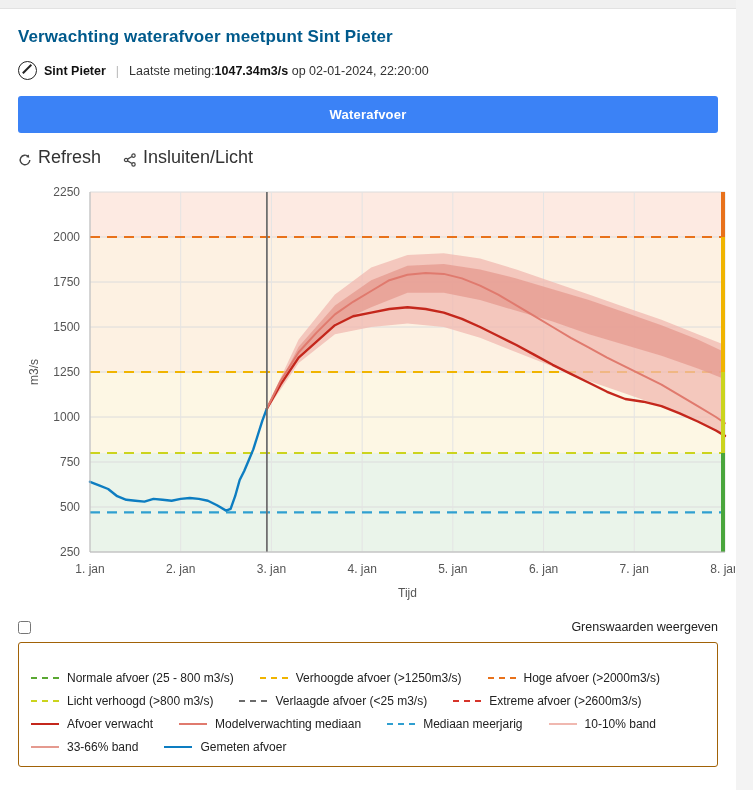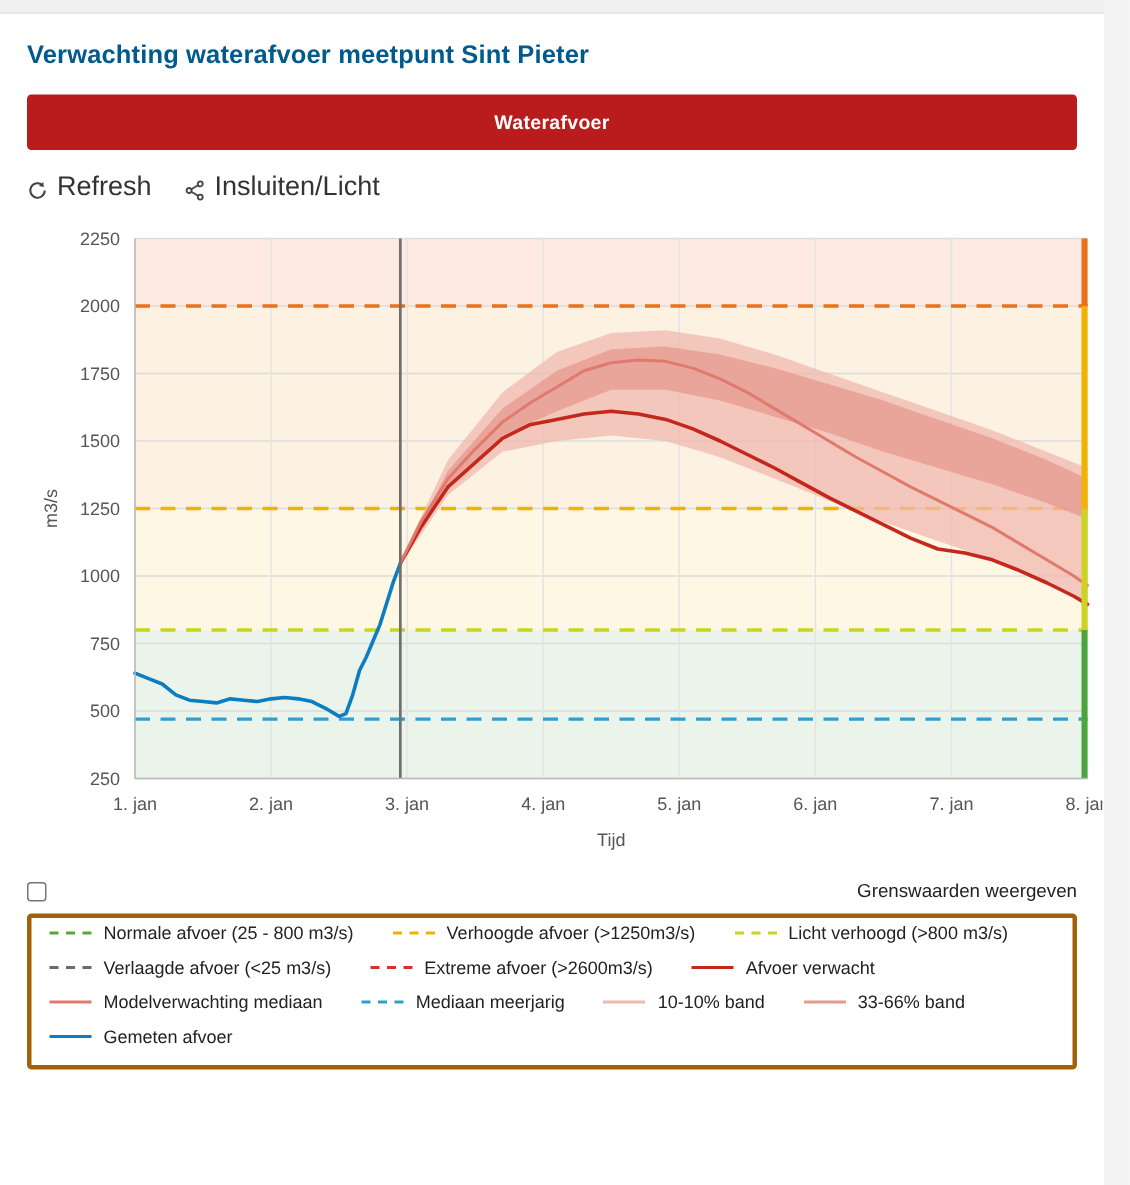--- a/index.html
+++ b/index.html
@@ -67,21 +67,21 @@
     margin-right: 10px;
   }
   .meta-sep {
     color: #bbb;
     margin-right: 10px;
   }
   .meta-text strong { color: #111; }
 
   .tab-bar {
     margin-top: 16px;
-    background: #b91c1c;
+    background: #3b82f6;
     color: #fff;
     text-align: center;
     font-size: 13px;
     font-weight: bold;
     padding: 11px 0;
     border-radius: 3px;
     letter-spacing: 0.2px;
   }
   .actions {
     display: flex;
@@ -127,23 +127,23 @@
     color: #222;
     justify-content: space-between;
   }
   .legend-check input {
     width: 13px;
     height: 13px;
     margin: 0;
   }
   .legend-box {
     margin-top: 8px;
-    border: 3px solid #a16207;
+    border: 1px solid #a16207;
     border-radius: 3px;
-    padding: 3px 12px 12px 12px;
+    padding: 28px 12px 12px 12px;
     display: flex;
     flex-wrap: wrap;
     gap: 9px 26px;
     font-size: 12px;
     color: #222;
   }
   .legend-item {
     display: flex;
     align-items: center;
     gap: 8px;
@@ -162,20 +162,28 @@
 <body>
 
 <div class="page">
 
   <div class="topbar"></div>
 
   <div class="content">
 
     <h1 class="title">Verwachting waterafvoer meetpunt Sint Pieter</h1>
 
+    <div class="meta-row">
+      <span class="meta-icon"></span>
+      <span class="meta-station">Sint Pieter</span>
+      <span class="meta-sep">|</span>
+      <span class="meta-text">
+        <span>Laatste meting:</span><strong>1047.34m3/s</strong><span> op 02-01-2024, 22:20:00</span>
+      </span>
+    </div>
 
     <div class="tab-bar">Waterafvoer</div>
 
     <div class="actions">
       <div class="action">
         <span class="icon-refresh">
           <svg viewBox="0 0 16 16" width="14" height="14">
             <path d="M13.5 8a5.5 5.5 0 1 1-1.6-3.9" fill="none" stroke="#444" stroke-width="1.6"></path>
             <polygon points="12.4,1.6 12.8,5.4 9.1,4.6" fill="#444"></polygon>
           </svg>
@@ -265,20 +273,24 @@
     <div class="legend-box" id="legend-box">
         <div class="legend-item">
           <span class="legend-swatch" style="border-top-color: rgb(90, 168, 50); border-top-style: dashed;"></span>
           <span>Normale afvoer (25 - 800 m3/s)</span>
         </div>
         <div class="legend-item">
           <span class="legend-swatch" style="border-top-color: rgb(240, 180, 0); border-top-style: dashed;"></span>
           <span>Verhoogde afvoer (&gt;1250m3/s)</span>
         </div>
         <div class="legend-item">
+          <span class="legend-swatch" style="border-top-color: rgb(232, 113, 26); border-top-style: dashed;"></span>
+          <span>Hoge afvoer (&gt;2000m3/s)</span>
+        </div>
+        <div class="legend-item">
           <span class="legend-swatch" style="border-top-color: rgb(203, 212, 30); border-top-style: dashed;"></span>
           <span>Licht verhoogd (&gt;800 m3/s)</span>
         </div>
         <div class="legend-item">
           <span class="legend-swatch" style="border-top-color: rgb(107, 107, 107); border-top-style: dashed;"></span>
           <span>Verlaagde afvoer (&lt;25 m3/s)</span>
         </div>
         <div class="legend-item">
           <span class="legend-swatch" style="border-top-color: rgb(214, 52, 42); border-top-style: dashed;"></span>
           <span>Extreme afvoer (&gt;2600m3/s)</span>

